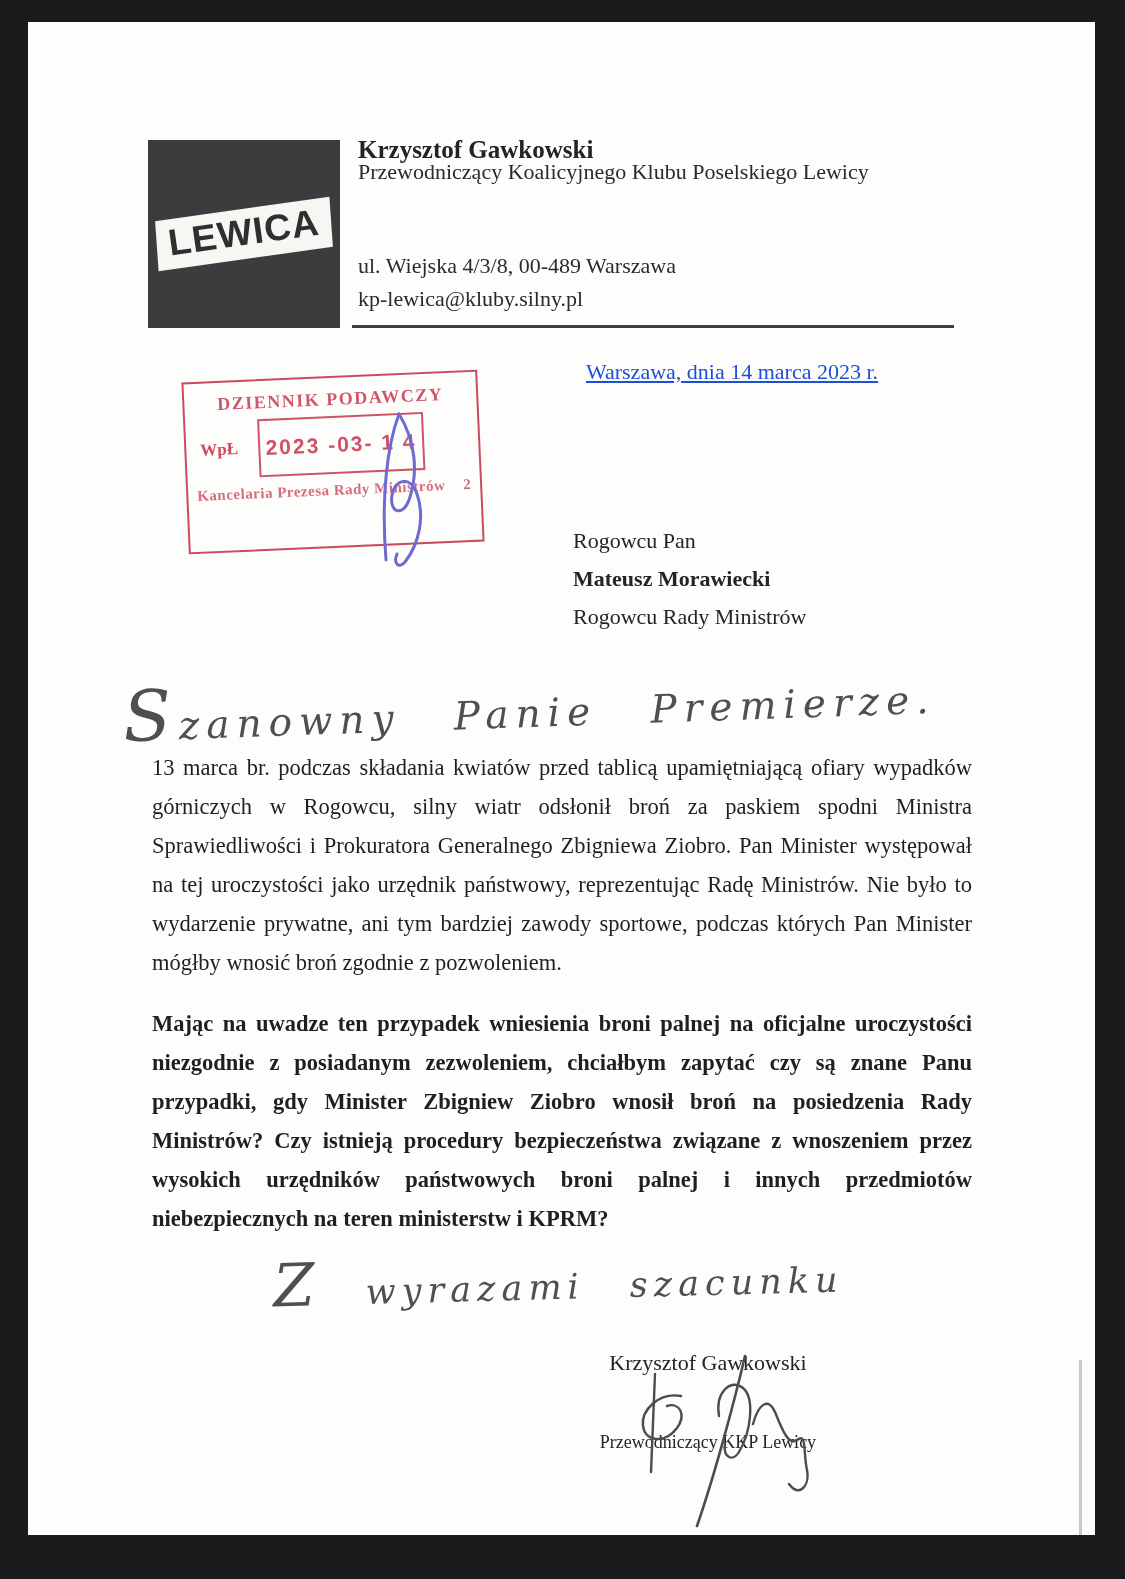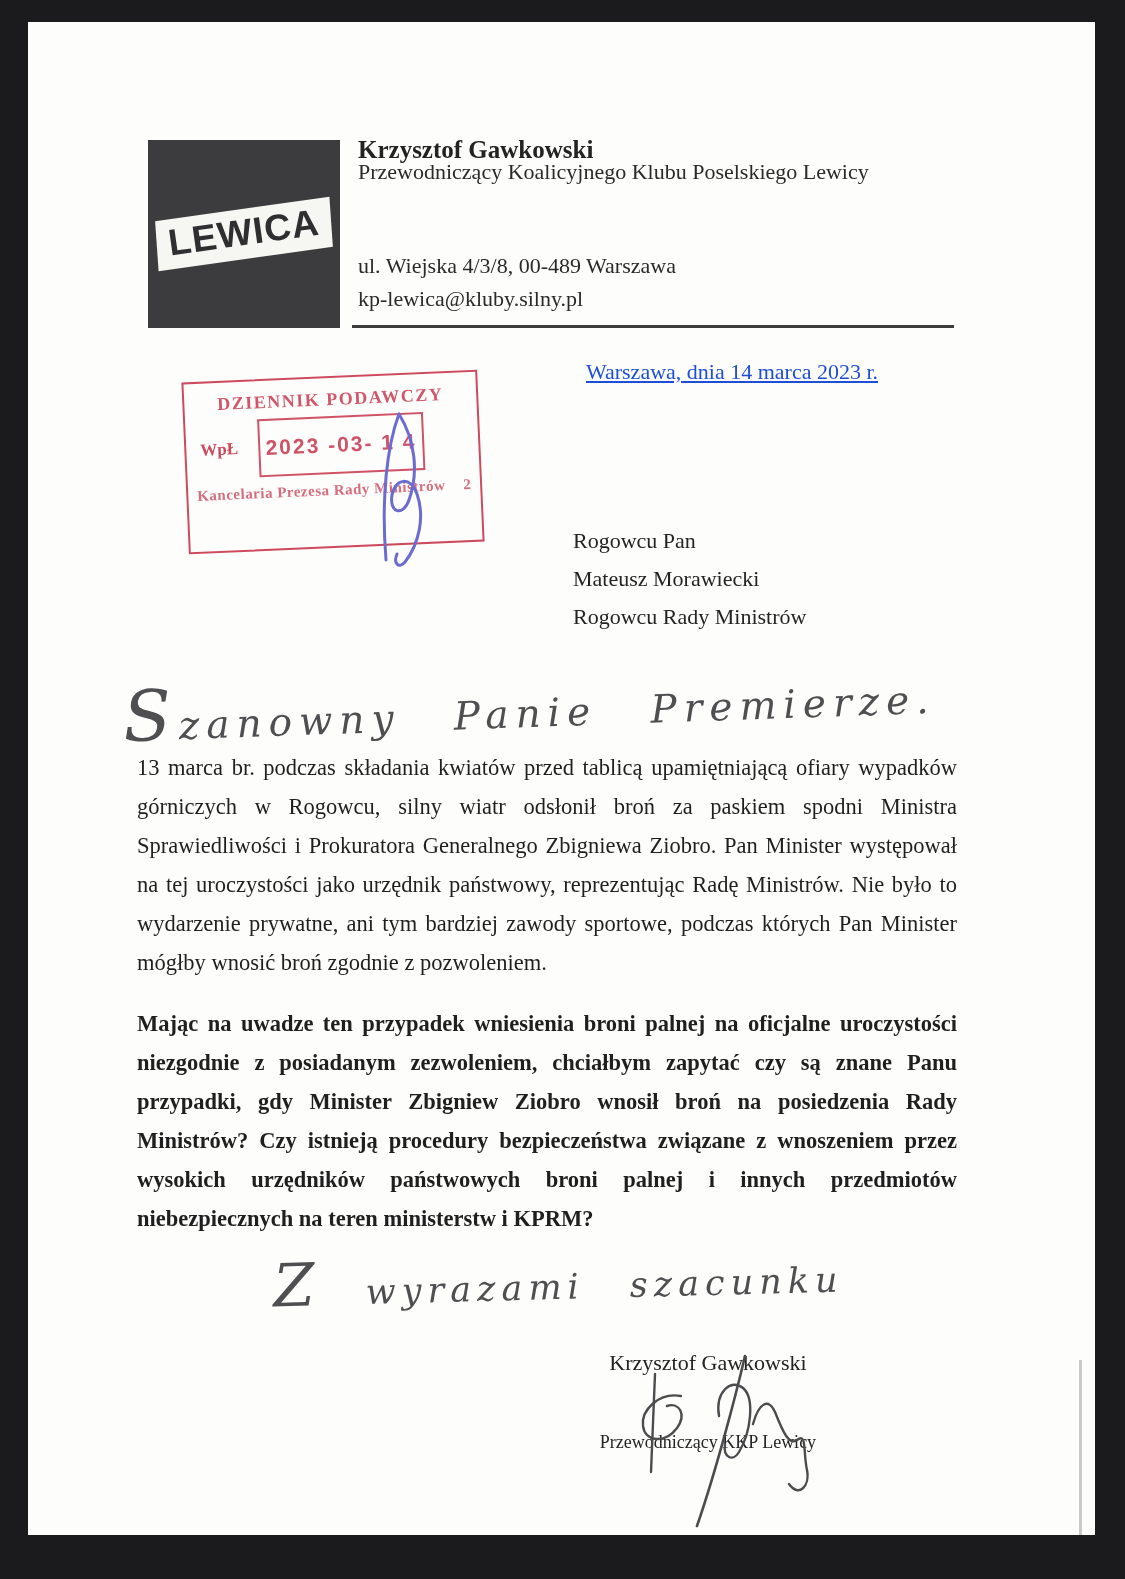--- a/index.html
+++ b/index.html
@@ -89,25 +89,25 @@
   .closing {
     left:245px; top:1222px; font-size:35px;
     transform:rotate(-1.5deg);
     letter-spacing:6px; word-spacing:28px;
     white-space:nowrap;
   }
   .closing::first-letter { font-size:1.7em; }
 
   
   .recipient { left:545px; top:500px; font-size:22px; color:#242424; line-height:38px; }
-  .recipient .r-name { font-weight:normal; }
+  .recipient .r-name { font-weight:bold; }
 
   
   .para {
-    left:109px; width:820px;
+    left:124px; width:820px;
     font-size:22.5px; line-height:39px;
     text-align:justify; color:#1f1f1f;
   }
   .p1 { top:726px; }
   .p2 { top:982px; font-weight:bold; }
 
   
   .sig-name  { left:540px; top:1328px; width:280px; text-align:center; font-size:22px; color:#242424; }
   .sig-title { left:520px; top:1410px; width:320px; text-align:center; font-size:18px; color:#242424; }
 

